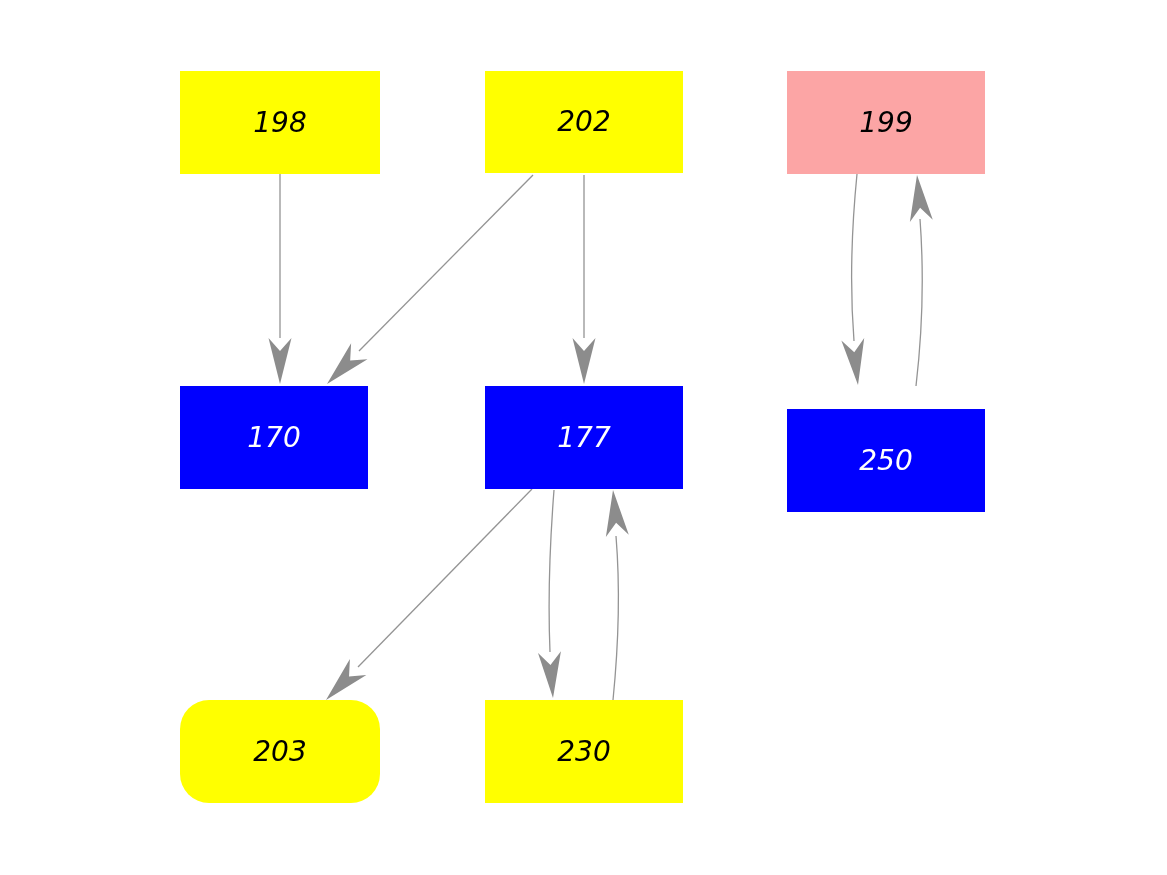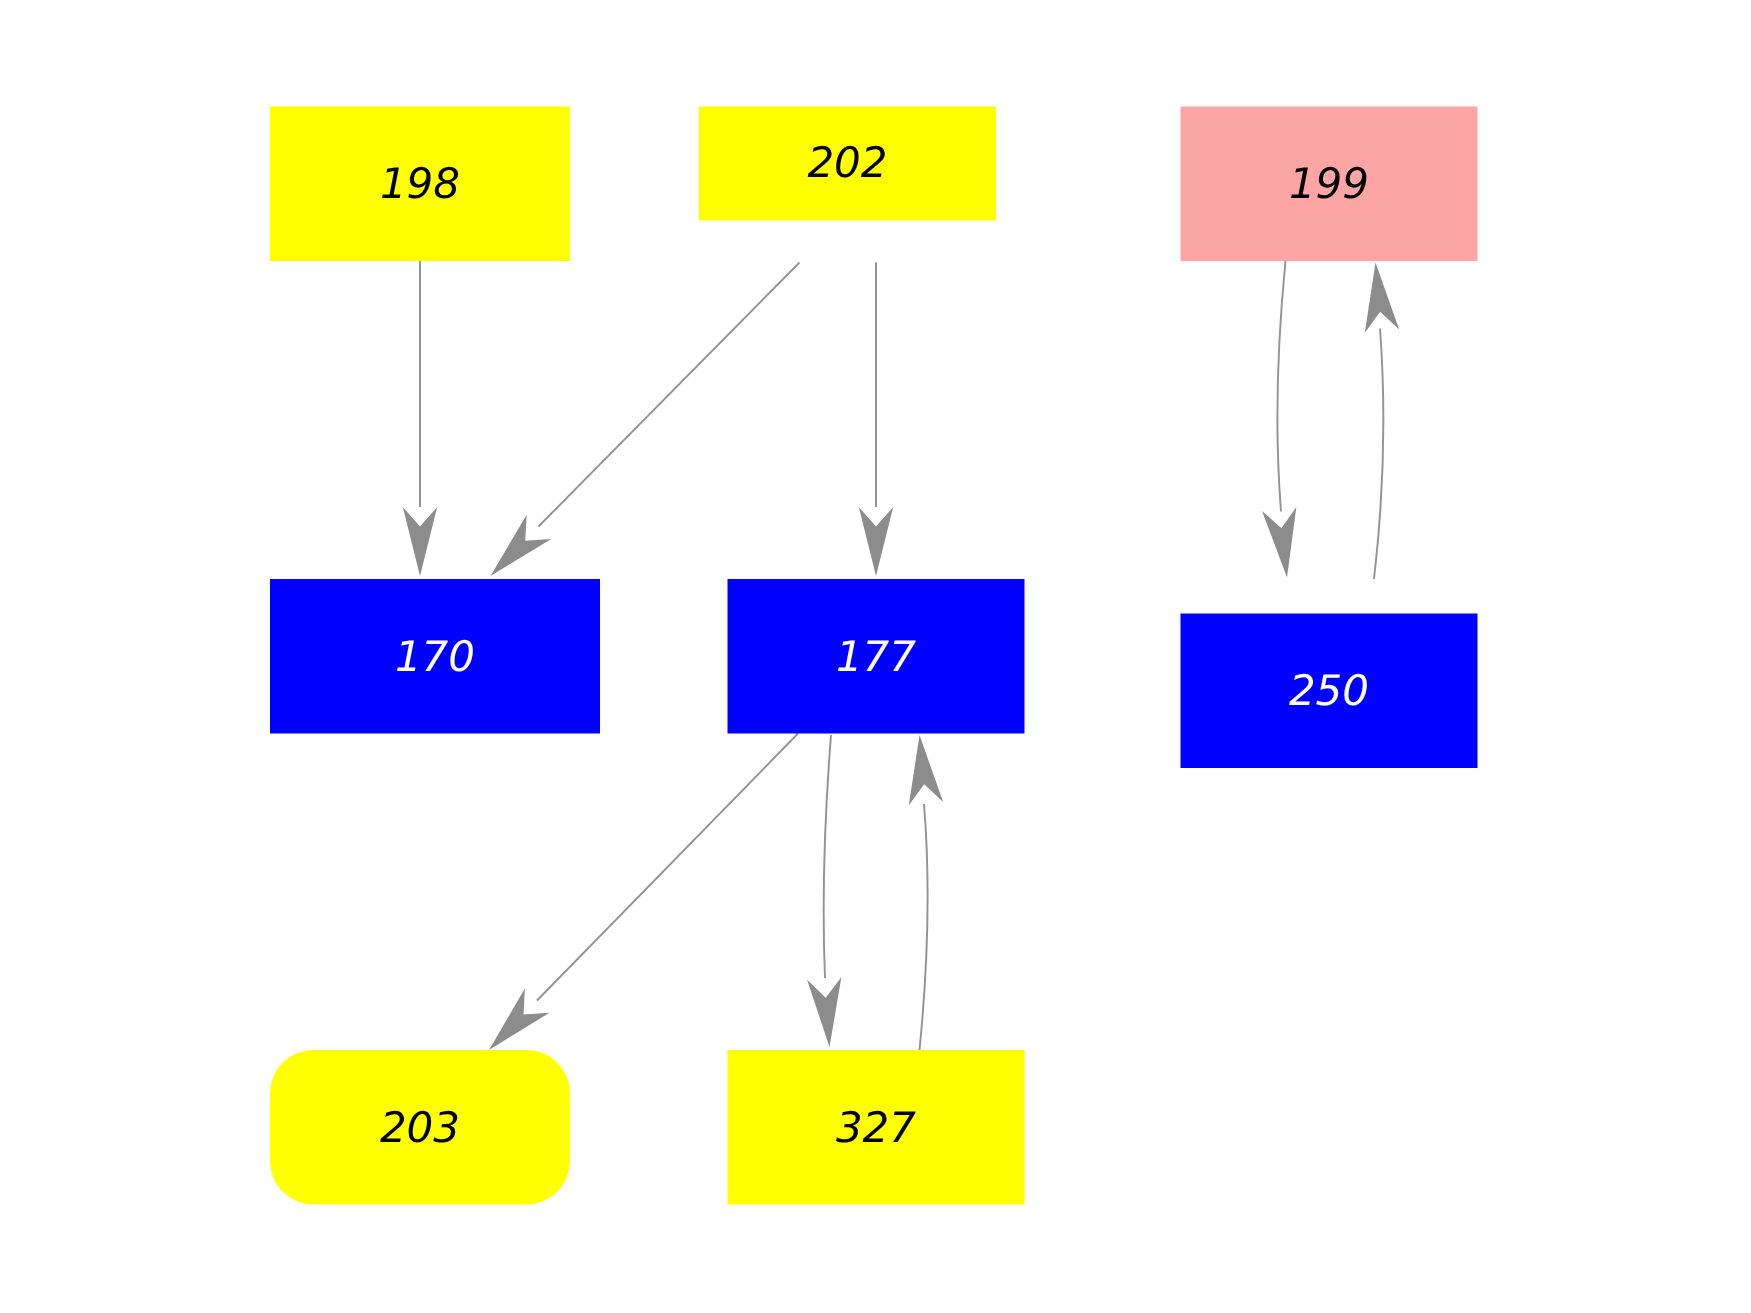--- a/index.html
+++ b/index.html
@@ -72,35 +72,35 @@
       </g>
       <g>
         <path d="M613,700 Q622,610 616,536" fill="none" stroke="#949494" stroke-width="1.3"></path>
         <polygon points="0,0 11.5,-46 0,-33 -11.5,-46" fill="#8c8c8c" transform="translate(613,490) rotate(174.6)"></polygon>
       </g>
     </svg>
   <div id="node-layer">
       <div class="graph-node" style="left: 180px; top: 71px; width: 200px; height: 103px; background: rgb(255, 255, 0);">
         <span class="node-label" style="color: rgb(0, 0, 0);">198</span>
       </div>
-      <div class="graph-node" style="left: 466px; top: 71px; width: 198px; height: 76px; background: rgb(255, 255, 0);">
+      <div class="graph-node" style="left: 485px; top: 71px; width: 198px; height: 102px; background: rgb(255, 255, 0);">
         <span class="node-label" style="color: rgb(0, 0, 0);">202</span>
       </div>
       <div class="graph-node" style="left: 787px; top: 71px; width: 198px; height: 103px; background: #fca5a5;">
         <span class="node-label" style="color: rgb(0, 0, 0);">199</span>
       </div>
-      <div class="graph-node" style="left: 180px; top: 386px; width: 220px; height: 103px; background: rgb(0, 0, 255);">
+      <div class="graph-node" style="left: 180px; top: 386px; width: 188px; height: 103px; background: rgb(0, 0, 255);">
         <span class="node-label" style="color: rgb(255, 255, 255);">170</span>
       </div>
       <div class="graph-node" style="left: 485px; top: 386px; width: 198px; height: 103px; background: rgb(0, 0, 255);">
         <span class="node-label" style="color: rgb(255, 255, 255);">177</span>
       </div>
       <div class="graph-node" style="left: 787px; top: 386px; width: 198px; height: 103px; background: rgb(0, 0, 255); margin-top: 23px;">
         <span class="node-label" style="color: rgb(255, 255, 255);">250</span>
       </div>
       <div class="graph-node" style="left: 180px; top: 700px; width: 200px; height: 103px; background: rgb(255, 255, 0); border-radius: 29px;">
         <span class="node-label" style="color: rgb(0, 0, 0);">203</span>
       </div>
       <div class="graph-node" style="left: 485px; top: 700px; width: 198px; height: 103px; background: rgb(255, 255, 0);">
-        <span class="node-label" style="color: rgb(0, 0, 0);">327</span>
+        <span class="node-label" style="color: rgb(0, 0, 0);">230</span>
       </div>
     </div>
 </div>
 
 </body></html>

